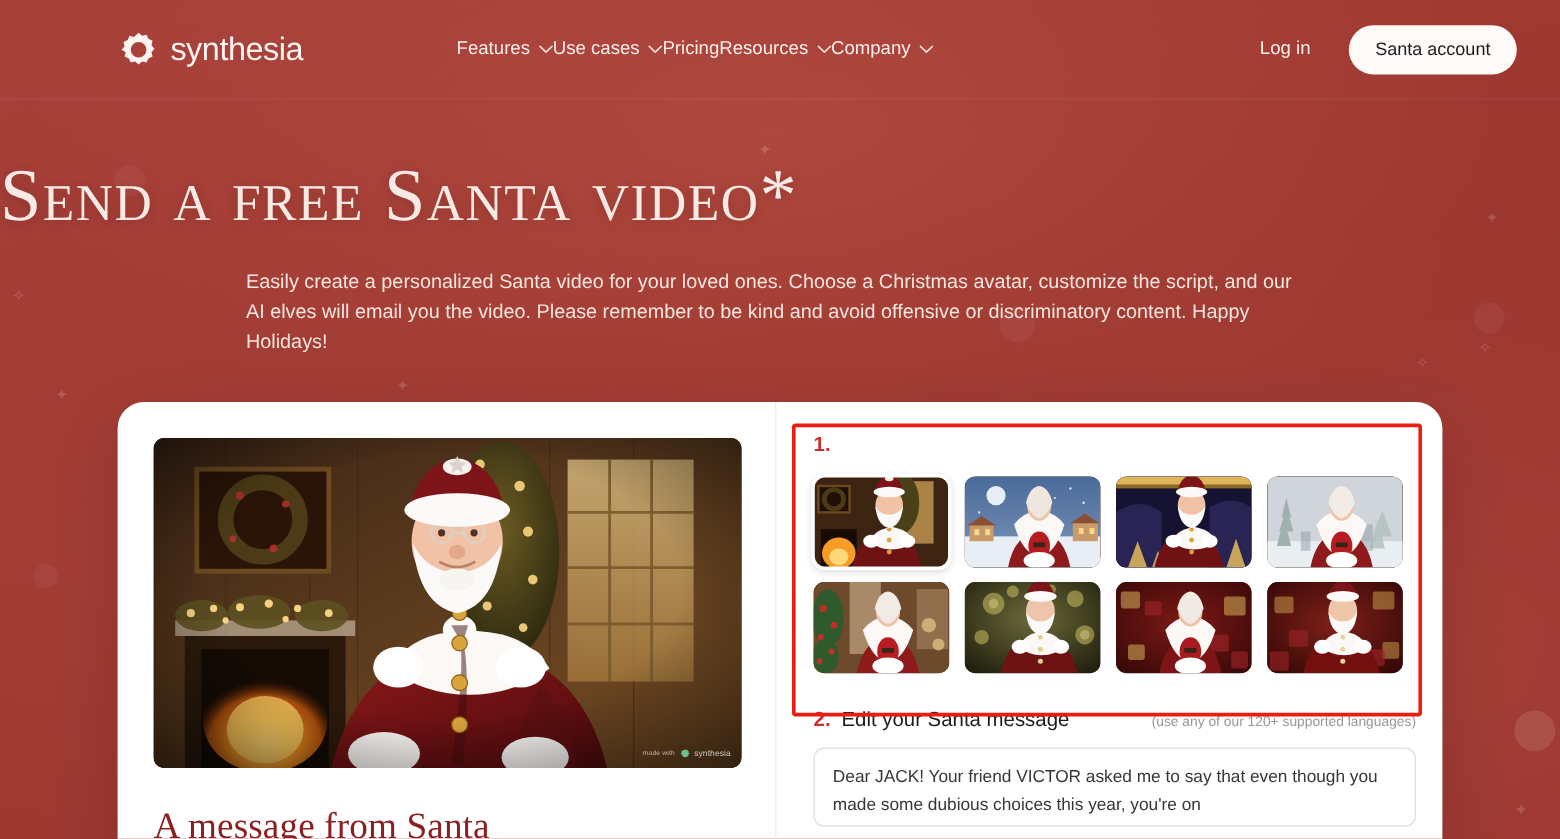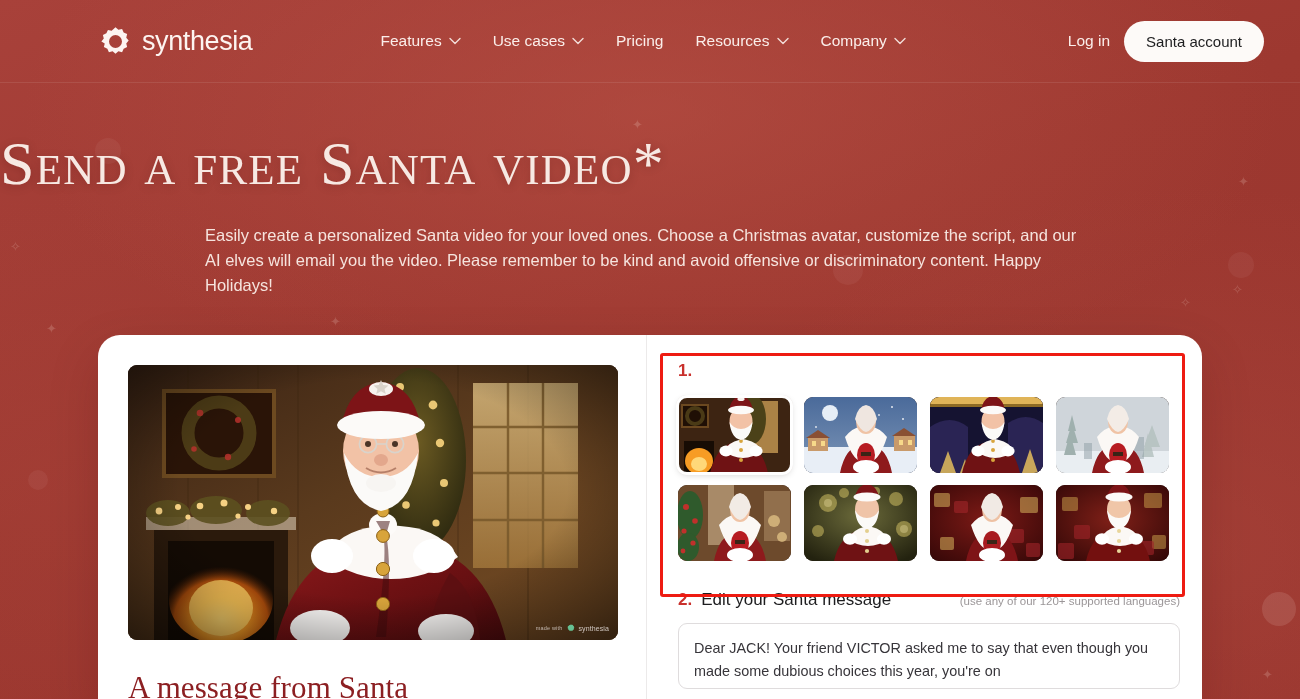--- a/index.html
+++ b/index.html
@@ -52,39 +52,38 @@
   .brand-name {
     color: #fdf4f1;
     font-size: 27px;
     letter-spacing: -0.4px;
     font-weight: 400;
   }
 
   .main-nav {
     display: flex;
     align-items: center;
-    gap: 32px;
     margin-left: 128px;
   }
   .nav-item {
     display: flex;
     align-items: center;
     gap: 7px;
     color: #fbeeea;
     font-size: 15.5px;
     cursor: pointer;
     white-space: nowrap;
   }
   .chev { display: block; opacity: 0.9; }
 
   .header-right {
     margin-left: auto;
     display: flex;
     align-items: center;
-    gap: 14px;
+    gap: 32px;
   }
   .login-link {
     color: #fbeeea;
     font-size: 15.5px;
     cursor: pointer;
     text-decoration: none;
   }
   .cta-btn {
     background: #fdfaf8;
     color: #1d1d1f;

